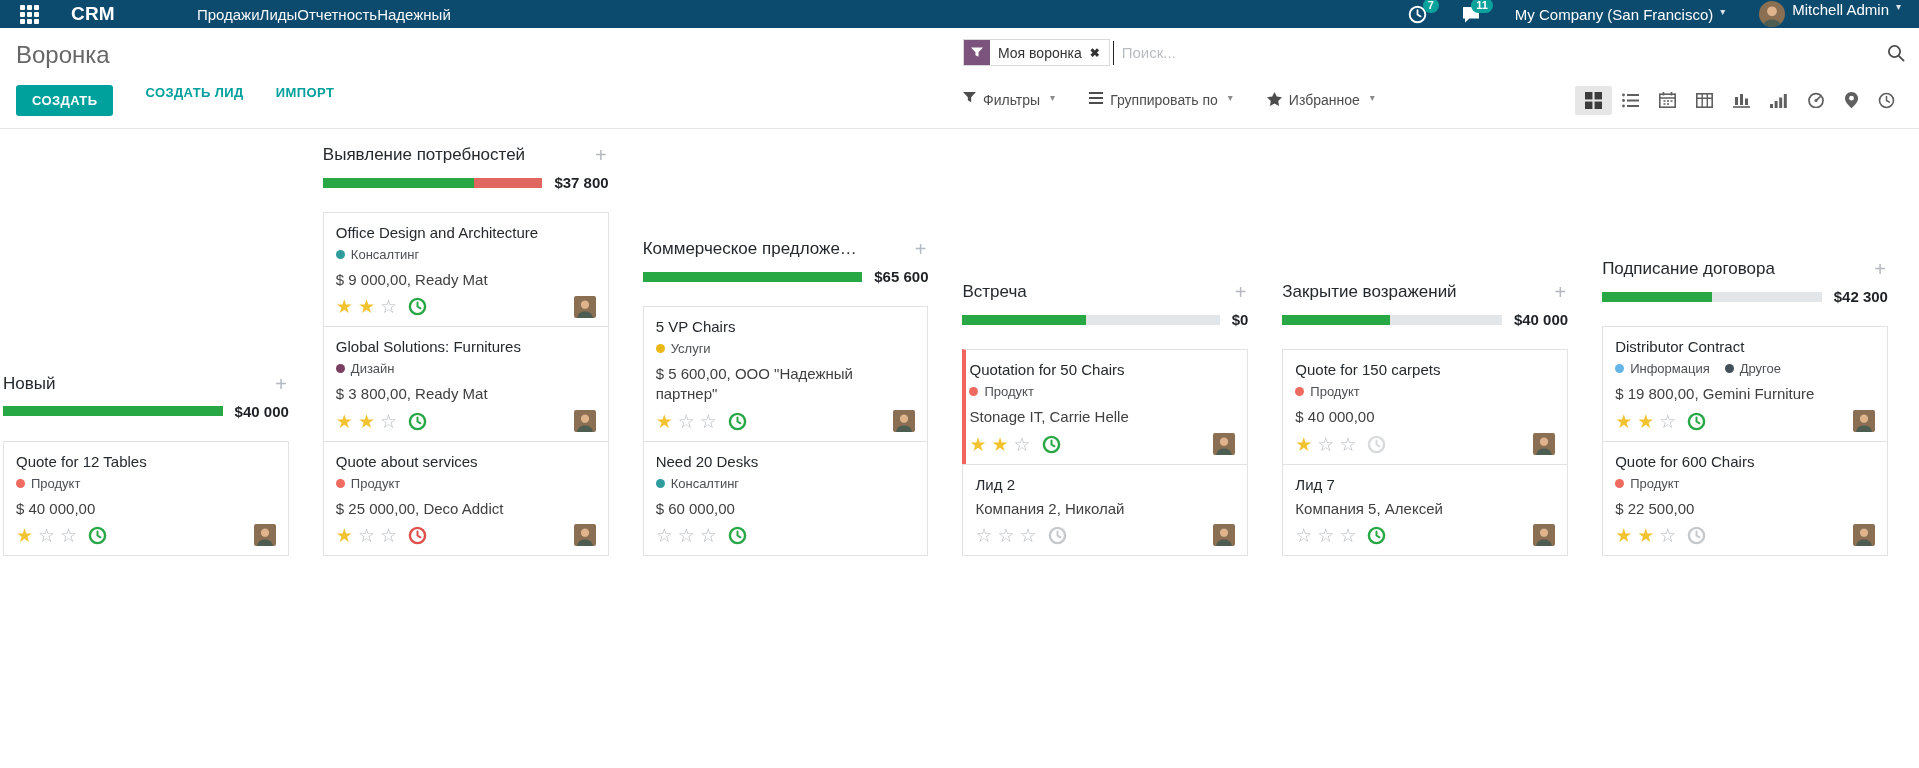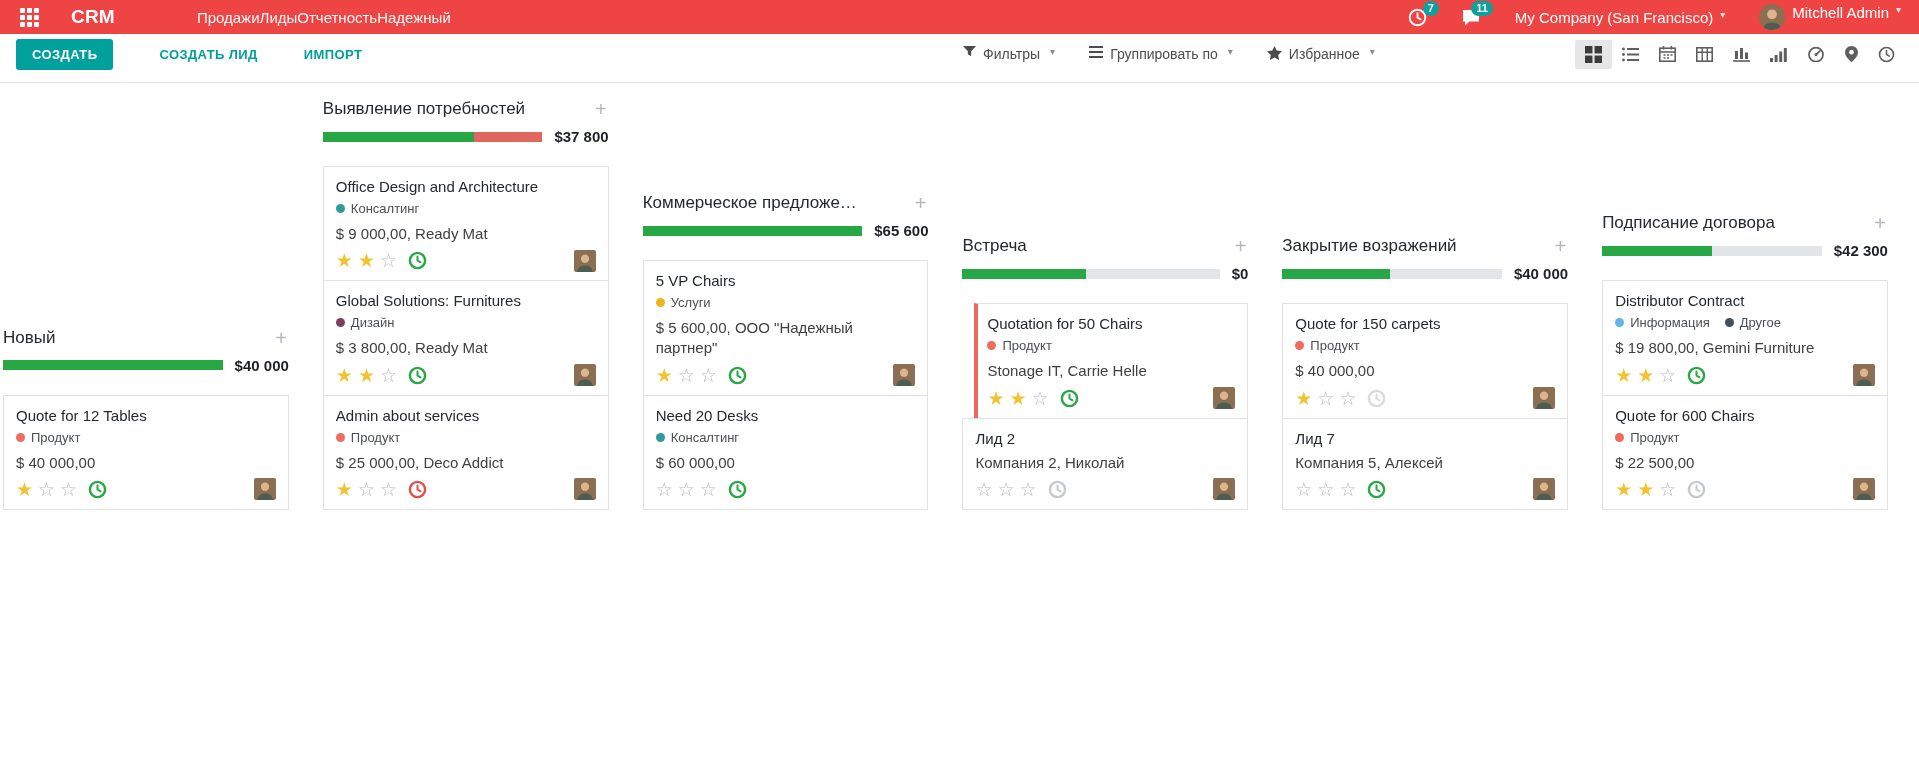--- a/index.html
+++ b/index.html
@@ -1,20 +1,20 @@
 <!DOCTYPE html>
 <html><head>
 <meta charset="utf-8">
 <style>
   * { margin:0; padding:0; box-sizing:border-box; }
   html,body { width:1919px; height:768px; overflow:hidden; background:#fff;
     font-family:"Liberation Sans", sans-serif; -webkit-font-smoothing:antialiased; }
 
   
-  .navbar { height:34px; background:#ef4444; display:flex; align-items:center;
+  .navbar { height:28px; background:#0c4a6e; display:flex; align-items:center;
     padding:0 18px 0 15px; color:#fff; }
   .apps-icon { display:inline-flex; cursor:pointer; margin-left:5px; }
   .brand { font-size:19px; font-weight:700; margin-left:32px; letter-spacing:.2px; }
   .menu { display:flex; margin-left:82px; font-size:15px; }
   .menu span { cursor:pointer; opacity:.97; }
   .nav-right { margin-left:auto; display:flex; align-items:center; gap:34px; font-size:15px; }
   .nav-ic { position:relative; display:inline-flex; cursor:pointer; }
   .badge { position:absolute; top:-7px; right:-12px; background:#0ba29c; color:#fff;
     font-size:11px; font-weight:700; border-radius:9px; padding:1px 5px; line-height:13px; }
   .nav-link, .nav-user { display:inline-flex; gap:7px; cursor:pointer; white-space:nowrap; }
@@ -31,21 +31,21 @@
   .facet-ic { background:#7c537c; width:26px; display:inline-flex; align-items:center; justify-content:center; }
   .facet-label { padding:0 8px; display:inline-flex; align-items:center; font-size:14px; color:#333; }
   .facet-x { display:inline-flex; align-items:center; padding-right:9px; font-size:12px; color:#333; cursor:pointer; font-weight:700; }
   .cursor { width:1px; height:24px; background:#222; margin-left:3px; }
   .search-input { flex:1; border:none; outline:none; font-size:15px; padding:4px 8px;
     color:#555; font-family:"Liberation Sans", sans-serif; }
   .search-input::placeholder { color:#b9bdc1; }
   .mag { display:inline-flex; cursor:pointer; margin-left:6px; }
 
   .cp-row2 { position:relative; display:flex; align-items:center; padding:5px 14px 13px 16px; height:48px; }
-  .actions { display:flex; align-items:center; gap:46px; }
+  .actions { display:flex; gap:32px; }
   .btn-primary { background:#00a09d; color:#fff; border:none; font-size:13px; font-weight:700;
     padding:8px 16px; border-radius:3px; letter-spacing:.4px; cursor:pointer;
     font-family:"Liberation Sans", sans-serif; }
   .btn-link { color:#00a09d; font-size:13px; font-weight:700; letter-spacing:.4px; cursor:pointer; }
   .search-opts { position:absolute; left:963px; display:flex; gap:34px; align-items:center; }
   .opt { display:inline-flex; gap:7px; font-size:14px; color:#4c4c4c; cursor:pointer; }
   .opt .caret { color:#777; margin-left:3px; }
   .switcher { margin-left:auto; display:flex; align-items:center; }
   .vbtn { padding:6px 10px; display:inline-flex; align-items:center; cursor:pointer; border-radius:2px; }
   .vbtn.active { background:#e6e6e6; }
@@ -58,21 +58,21 @@
   .col-plus { color:#b3b9bf; font-size:20px; line-height:16px; cursor:pointer; padding:0 2px; }
   .col-progress { display:flex; align-items:center; margin-bottom:21px; }
   .progress { flex:1; height:10px; background:#e3e6e9; display:flex; overflow:hidden; margin-right:12px; cursor:pointer; }
   .seg { height:100%; }
   .seg-green { background:#28a745; }
   .seg-red { background:#e06660; }
   .amount { font-weight:700; font-size:15px; color:#1e2226; white-space:nowrap; }
 
   .card { background:#fff; border:1px solid #e2e2e2; padding:11px 12px 8px; cursor:pointer; }
   .card + .card { margin-top:-1px; }
-  .card.striped { border-left:4px solid #f0655d; padding-left:9px;margin-left:12px; }
+  .card.striped { border-left:4px solid #f0655d; padding-left:3px; }
   .card-title { font-size:15px; color:#24292e; margin-bottom:6px; }
   .tags { display:flex; gap:15px; align-items:center; margin-bottom:8px; font-size:13px; color:#4c4f53; }
   .tag { display:inline-flex; align-items:center; }
   .dot { width:9px; height:9px; border-radius:50%; display:inline-block; margin-right:6px; flex:none; }
   .muted { color:#404040; font-size:15px; line-height:1.35; margin-bottom:5px; }
   .card-footer { display:flex; align-items:center; margin-top:3px; }
   .stars { display:inline-flex; }
   .star { font-size:19px; margin-right:5px; cursor:pointer; }
   .star.on { color:#f2c331; }
   .star.off { color:#b4b8bc; }
@@ -133,20 +133,42 @@
             <path d="M3.5 24c.5-5 4.5-7 8.5-7s8 2 8.5 7z" fill="#4e5d52"></path>
           </svg>
       </span>
       <span>Mitchell Admin</span>
       <span class="caret">▾</span>
     </span>
   </div>
 </header>
 
 <div class="cp">
+  <div class="cp-row1">
+    <h1 class="page-title">Воронка</h1>
+    <div class="searchbar">
+      <span class="facet">
+        <span class="facet-ic">
+          <svg width="12" height="12" viewBox="0 0 14 13">
+              <path d="M0 0h14l-5.2 5.6v5.4L5.2 9V5.6z" fill="#fff"></path>
+            </svg>
+        </span>
+        <span class="facet-label">Моя воронка</span>
+        <span class="facet-x">✖</span>
+      </span>
+      <span class="cursor"></span>
+      <input class="search-input" placeholder="Поиск..." style="">
+      <span class="mag">
+        <svg width="18" height="18" viewBox="0 0 18 18">
+            <circle cx="7.5" cy="7.5" r="5.6" fill="none" stroke="#4c4c4c" stroke-width="1.8"></circle>
+            <path d="M11.8 11.8L16.6 16.6" stroke="#4c4c4c" stroke-width="1.8" stroke-linecap="round"></path>
+          </svg>
+      </span>
+    </div>
+  </div>
   <div class="cp-row2">
     <div class="actions">
       <button class="btn-primary">СОЗДАТЬ</button>
       <span class="btn-link">СОЗДАТЬ ЛИД</span>
       <span class="btn-link">ИМПОРТ</span>
     </div>
     <div class="search-opts">
       <span class="opt">
         <svg width="13" height="12" viewBox="0 0 14 13">
             <path d="M0 0h14l-5.2 5.6v5.4L5.2 9V5.6z" fill="#4c4c4c"></path>
@@ -367,21 +389,21 @@
           <span class="avatar">
               <svg viewBox="0 0 24 24">
                 <rect width="24" height="24" fill="#8a6f52"></rect>
                 <circle cx="12" cy="9.5" r="4.5" fill="#dfb48d"></circle>
                 <path d="M3.5 24c.5-5 4.5-7 8.5-7s8 2 8.5 7z" fill="#4e5d52"></path>
               </svg>
             </span>
         </div>
       </div>
       <div class="card">
-        <div class="card-title">Admin about services</div>
+        <div class="card-title">Quote about services</div>
         <div class="tags">
             <span class="tag">
               <i class="dot" style="background: rgb(239, 106, 95);"></i>
               <span>Продукт</span>
             </span>
           </div>
         <div class="muted">$ 25 000,00, Deco Addict</div>
         <div class="card-footer">
           <span class="stars">
               <span class="star on">★</span>

